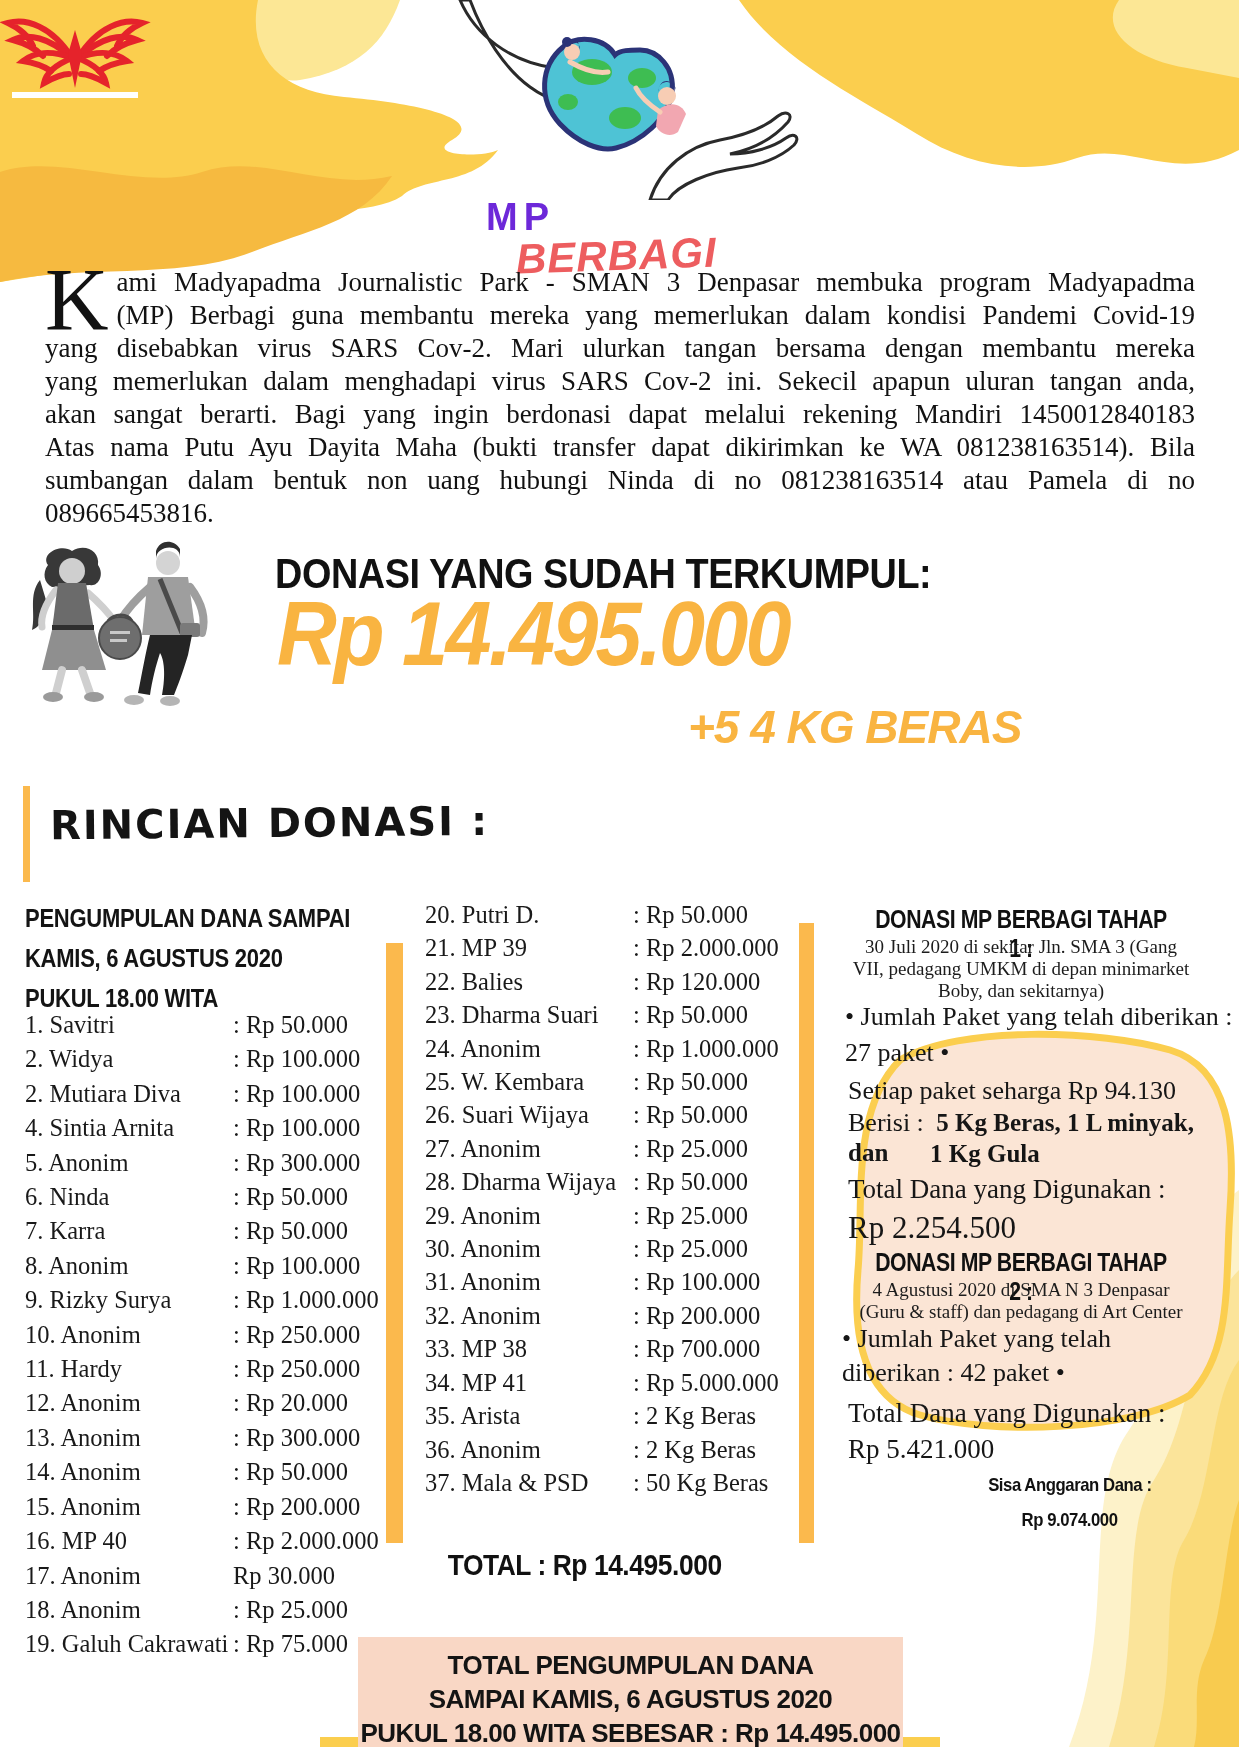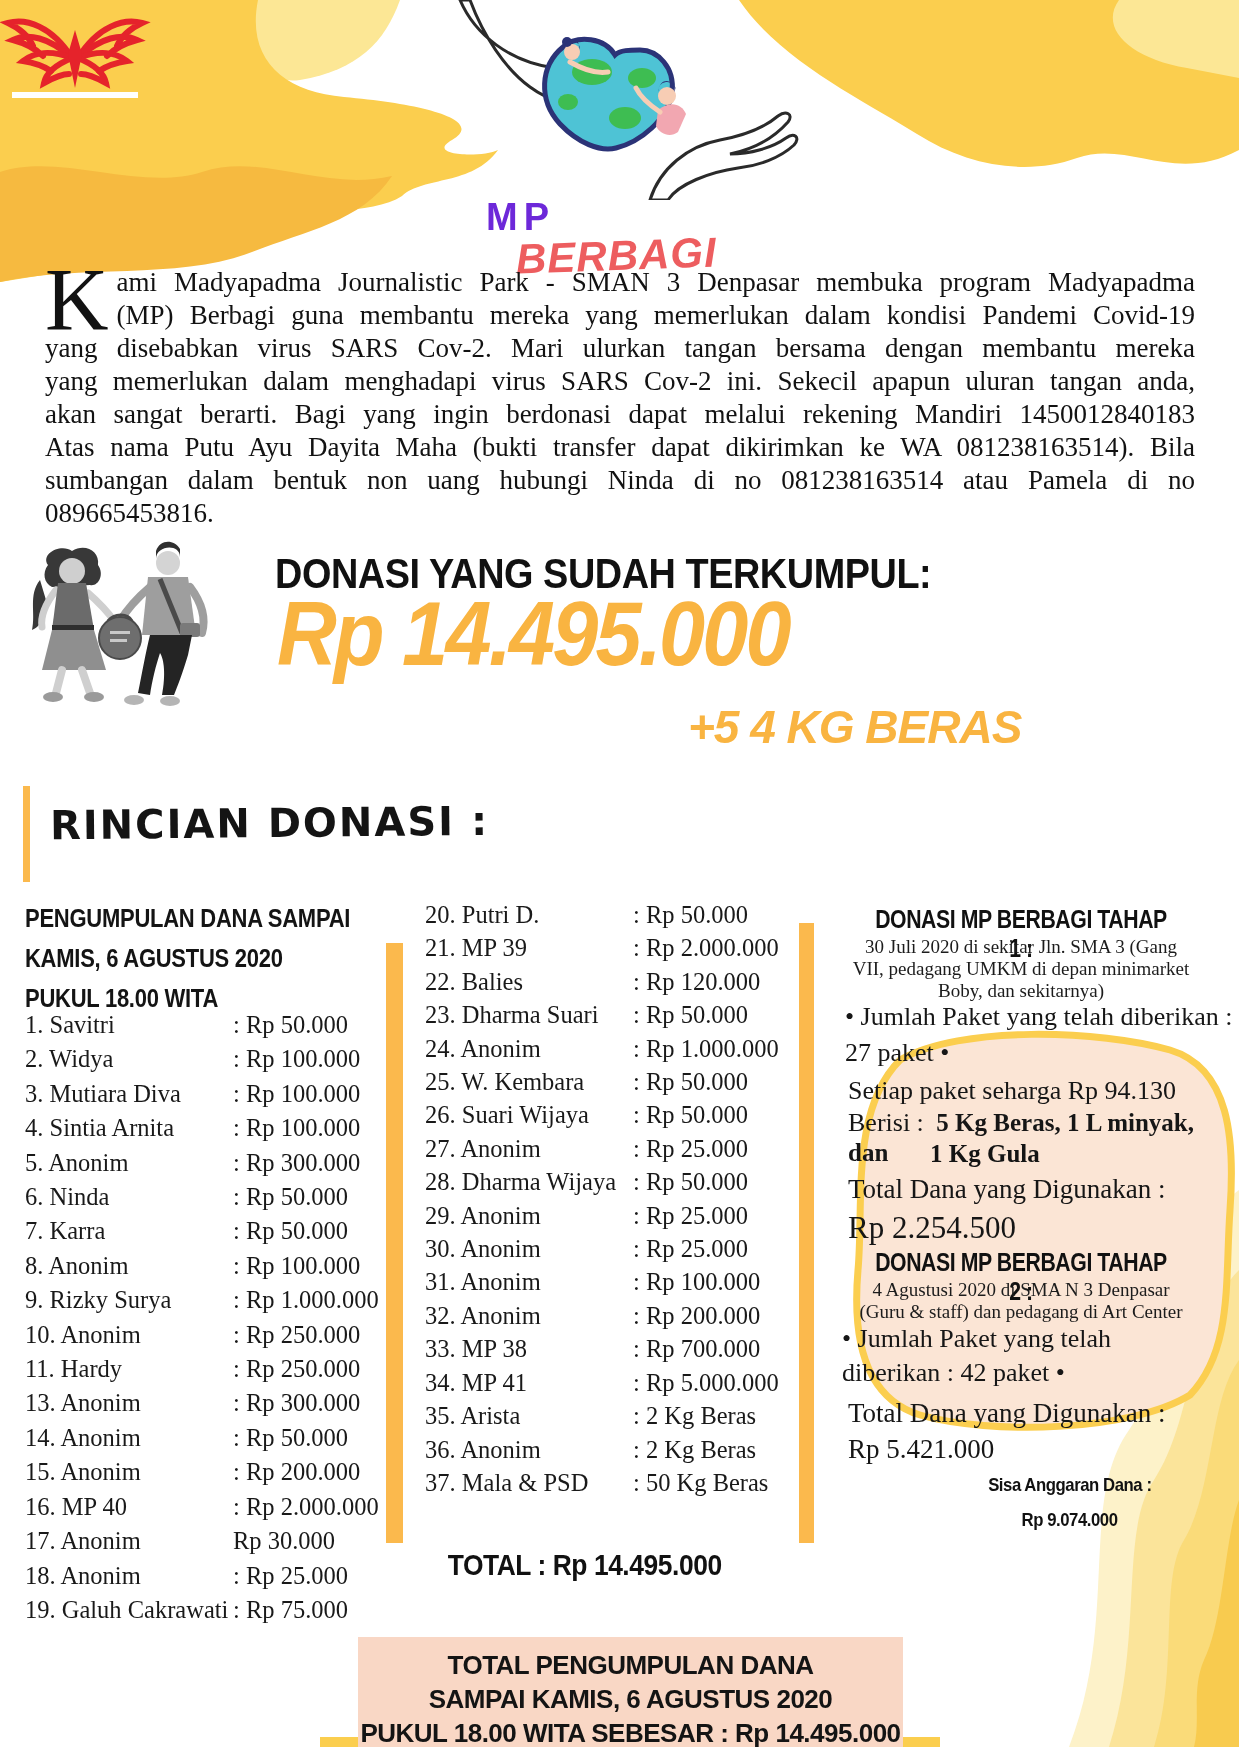--- a/index.html
+++ b/index.html
@@ -190,21 +190,21 @@
   <div class="abs z2 don-list list-left">
       <div class="don-row">
         <span class="don-name">1. Savitri</span>
         <span class="don-value">: Rp 50.000</span>
       </div>
       <div class="don-row">
         <span class="don-name">2. Widya</span>
         <span class="don-value">: Rp 100.000</span>
       </div>
       <div class="don-row">
-        <span class="don-name">3. Mutiara Diva</span>
+        <span class="don-name">2. Mutiara Diva</span>
         <span class="don-value">: Rp 100.000</span>
       </div>
       <div class="don-row">
         <span class="don-name">4. Sintia Arnita</span>
         <span class="don-value">: Rp 100.000</span>
       </div>
       <div class="don-row">
         <span class="don-name">5. Anonim</span>
         <span class="don-value">: Rp 300.000</span>
       </div>
@@ -224,20 +224,24 @@
         <span class="don-name">9. Rizky Surya</span>
         <span class="don-value">: Rp 1.000.000</span>
       </div>
       <div class="don-row">
         <span class="don-name">10. Anonim</span>
         <span class="don-value">: Rp 250.000</span>
       </div>
       <div class="don-row">
         <span class="don-name">11. Hardy</span>
         <span class="don-value">: Rp 250.000</span>
+      </div>
+      <div class="don-row">
+        <span class="don-name">12. Anonim</span>
+        <span class="don-value">: Rp 20.000</span>
       </div>
       <div class="don-row">
         <span class="don-name">13. Anonim</span>
         <span class="don-value">: Rp 300.000</span>
       </div>
       <div class="don-row">
         <span class="don-name">14. Anonim</span>
         <span class="don-value">: Rp 50.000</span>
       </div>
       <div class="don-row">

